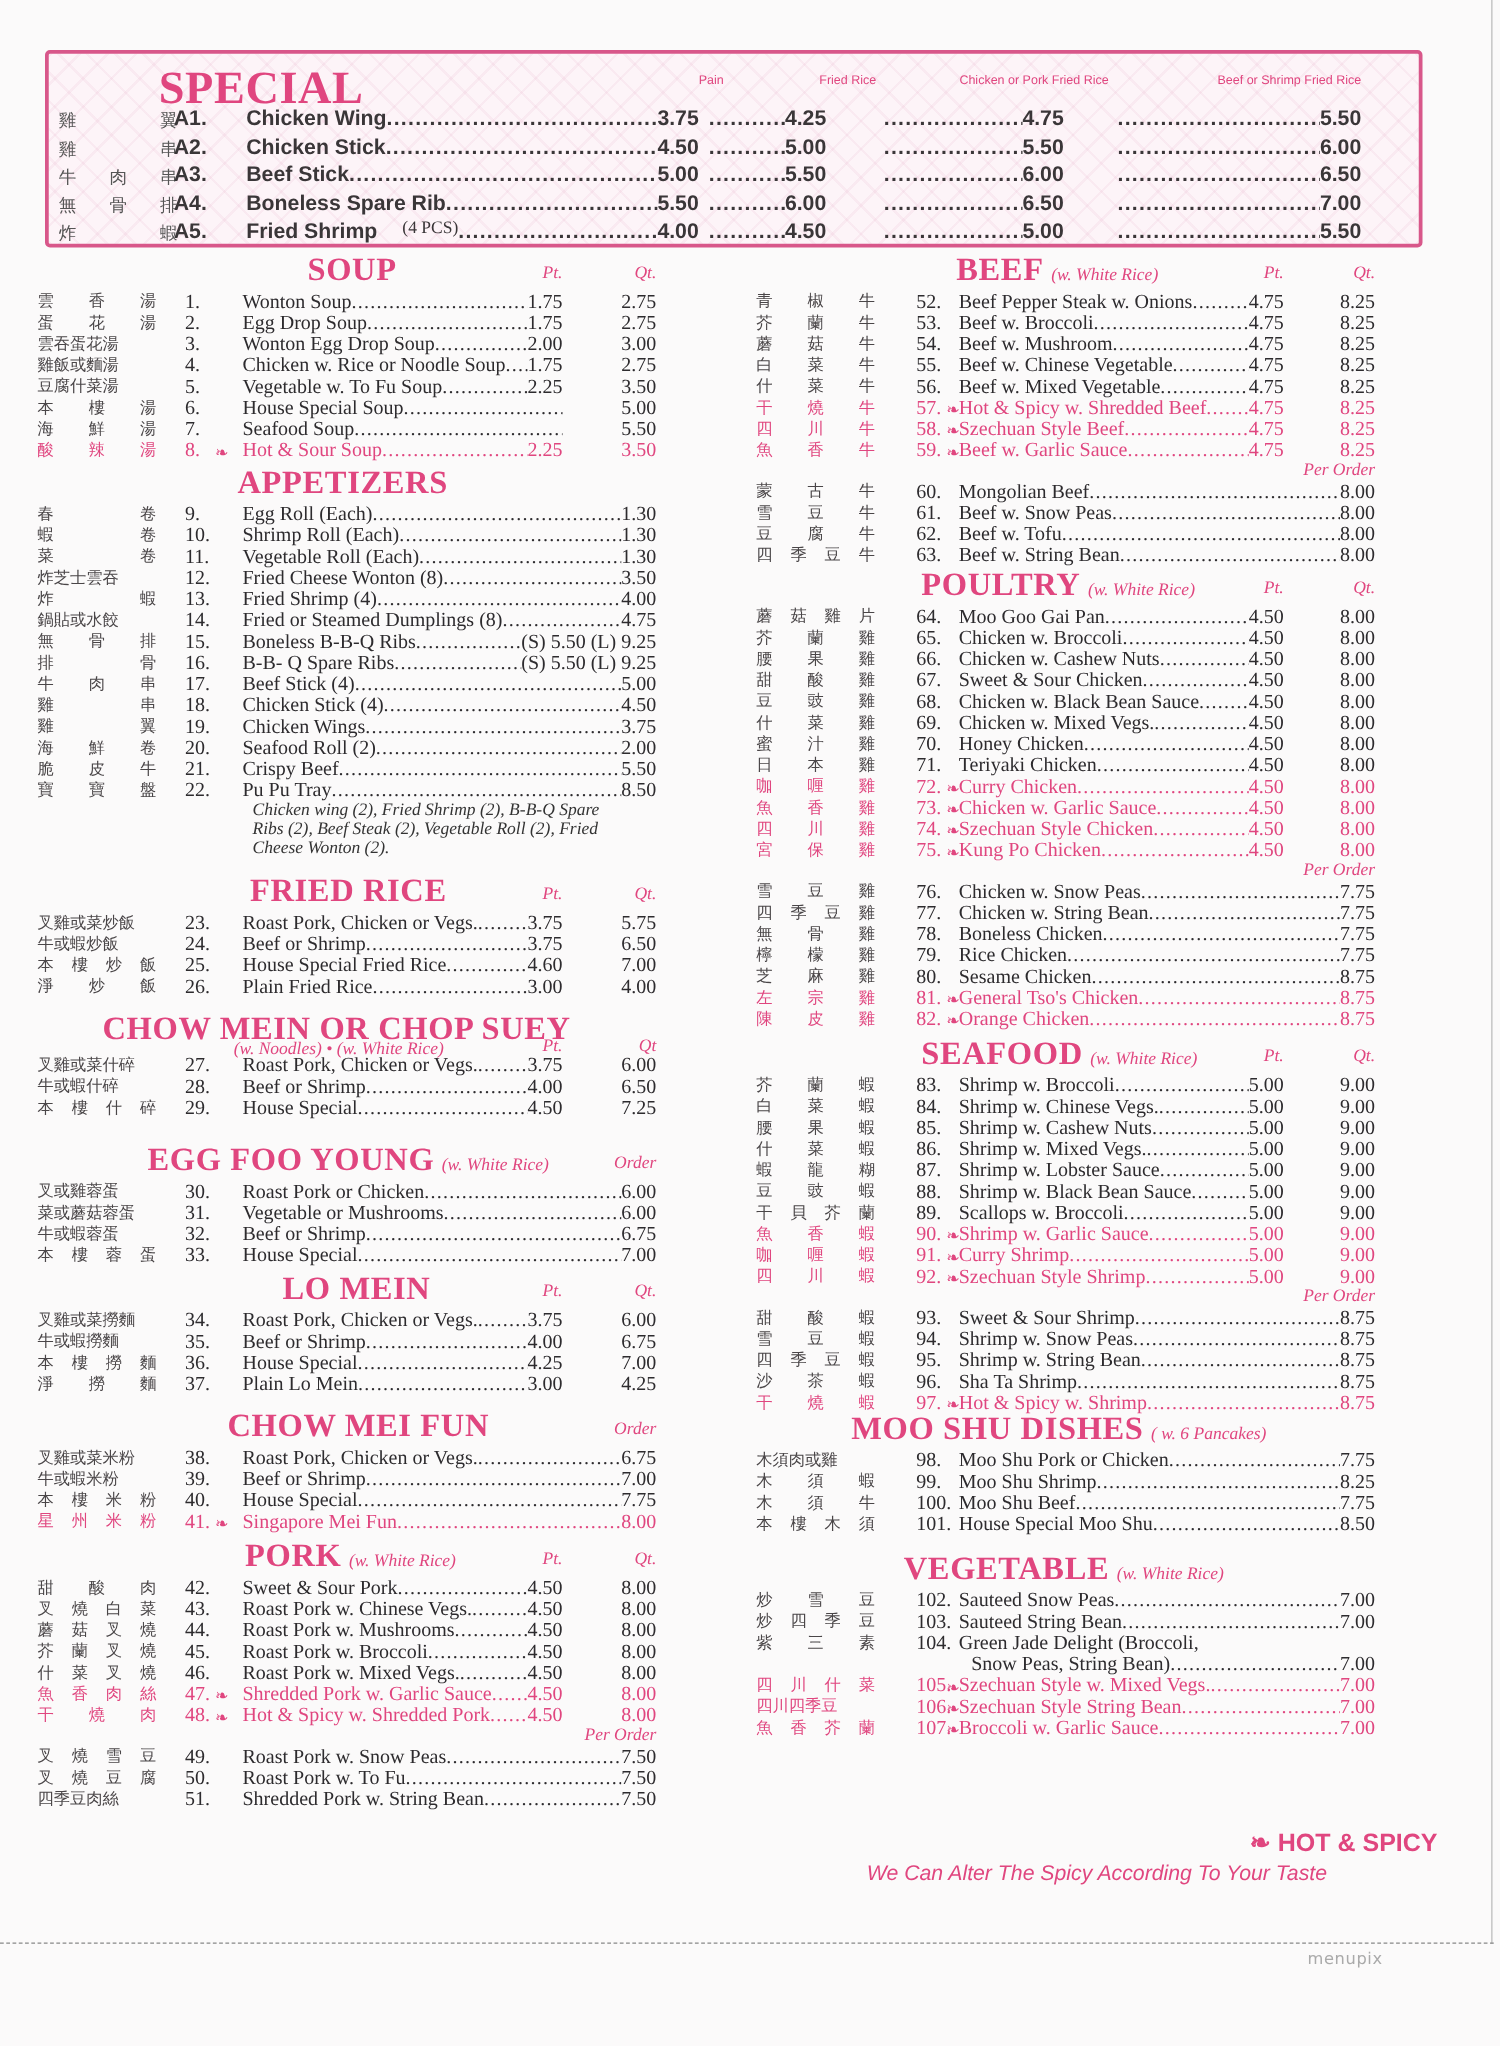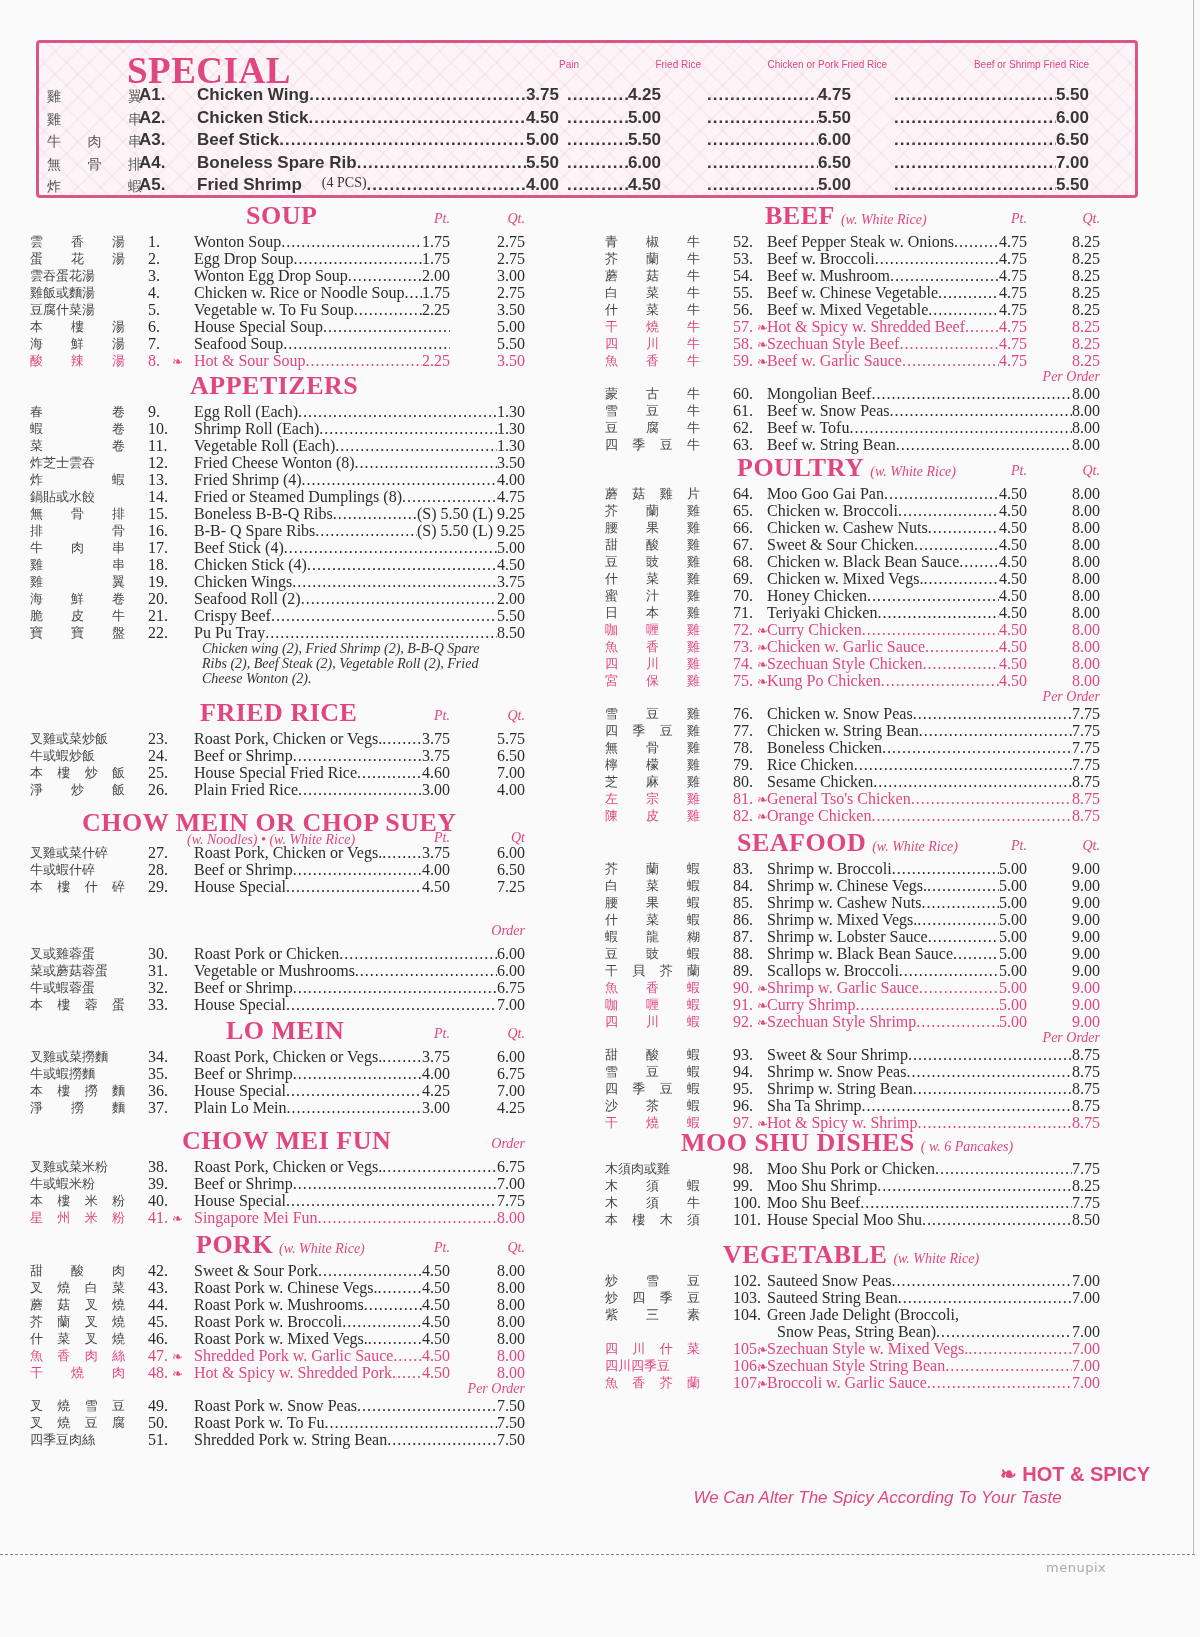--- a/index.html
+++ b/index.html
@@ -579,20 +579,21 @@
         <span class="p" style="left: 453px; width: 42px;">7.25</span>
         <span class="nm" style="left: 164px; width: 256px;">
           <span>House Special</span>
           <span class="dots"></span>
           <span>4.50</span>
         </span>
       </div>
     </div>
     <div class="section" style="position: absolute; top: 715px; left: 0px; width: 100%;">
       <div class="sec-head">
+        <div class="sec-title" style="left: 88px;"><span>EGG FOO YOUNG</span><span class="sec-note">(w. White Rice)</span></div>
         <div class="hdr" style="left: 435px; width: 60px;">Order</div>
       </div>
       <div class="row">
         <span class="cn">
           <span>叉或雞蓉蛋</span>
         </span>
         <span class="num" style="left: 118px;">30.</span>
         <span class="nm" style="left: 164px; width: 331px;">
           <span>Roast Pork or Chicken</span>
           <span class="dots"></span>

